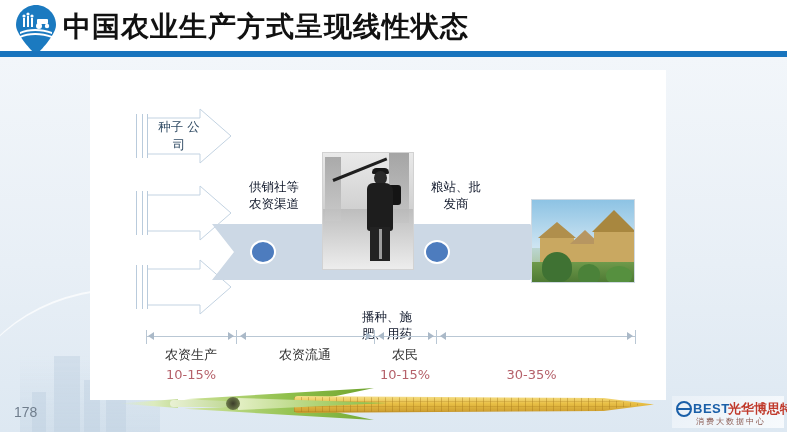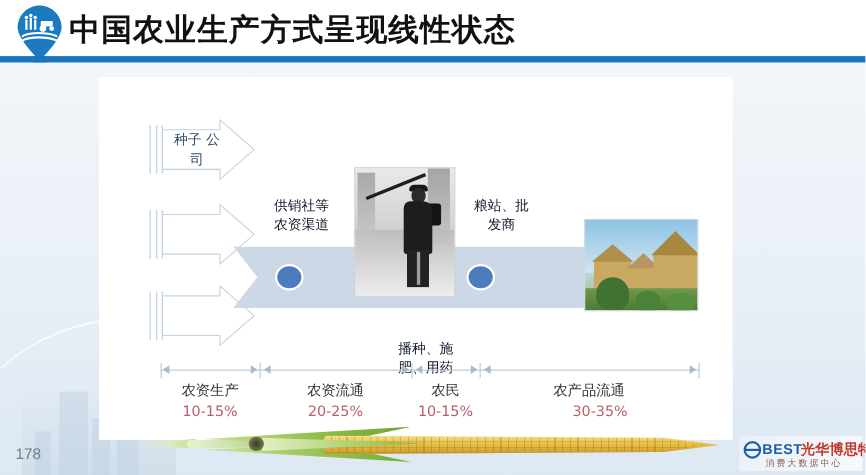--- a/index.html
+++ b/index.html
@@ -438,26 +438,24 @@
     <div class="ah r" style="left:220px;"></div>
     <div class="ah l" style="left:232px;"></div>
     <div class="ah r" style="left:282px;"></div>
     <div class="ah l" style="left:294px;"></div>
     <div class="ah r" style="left:481px;"></div>
   </div>
 
   <div class="seg-label" style="left:146px; top:346px; width:90px;">农资生产</div>
   <div class="seg-label" style="left:236px; top:346px; width:138px;">农资流通</div>
   <div class="seg-label" style="left:374px; top:346px; width:62px;">农民</div>
-  <div class="seg-label" style="left:436px; top:346px; width:199px;">农产品流通</div>
 
   <div class="seg-value" style="left:146px; top:367px; width:90px;">10-15%</div>
-  <div class="seg-value" style="left:236px; top:367px; width:138px;">20-25%</div>
   <div class="seg-value" style="left:374px; top:367px; width:62px;">10-15%</div>
-  <div class="seg-value" style="left:446px; top:367px; width:199px;">30-35%</div>
+  <div class="seg-value" style="left:432px; top:367px; width:199px;">30-35%</div>
 
   <div id="corn">
     <div class="tip"></div>
     <div class="stalk"></div>
     <div class="husk-a"></div>
     <div class="husk-b"></div>
     <div class="cob"></div>
     <div class="kernels"></div>
     <div class="husk-c"></div>
     <div class="node"></div>

